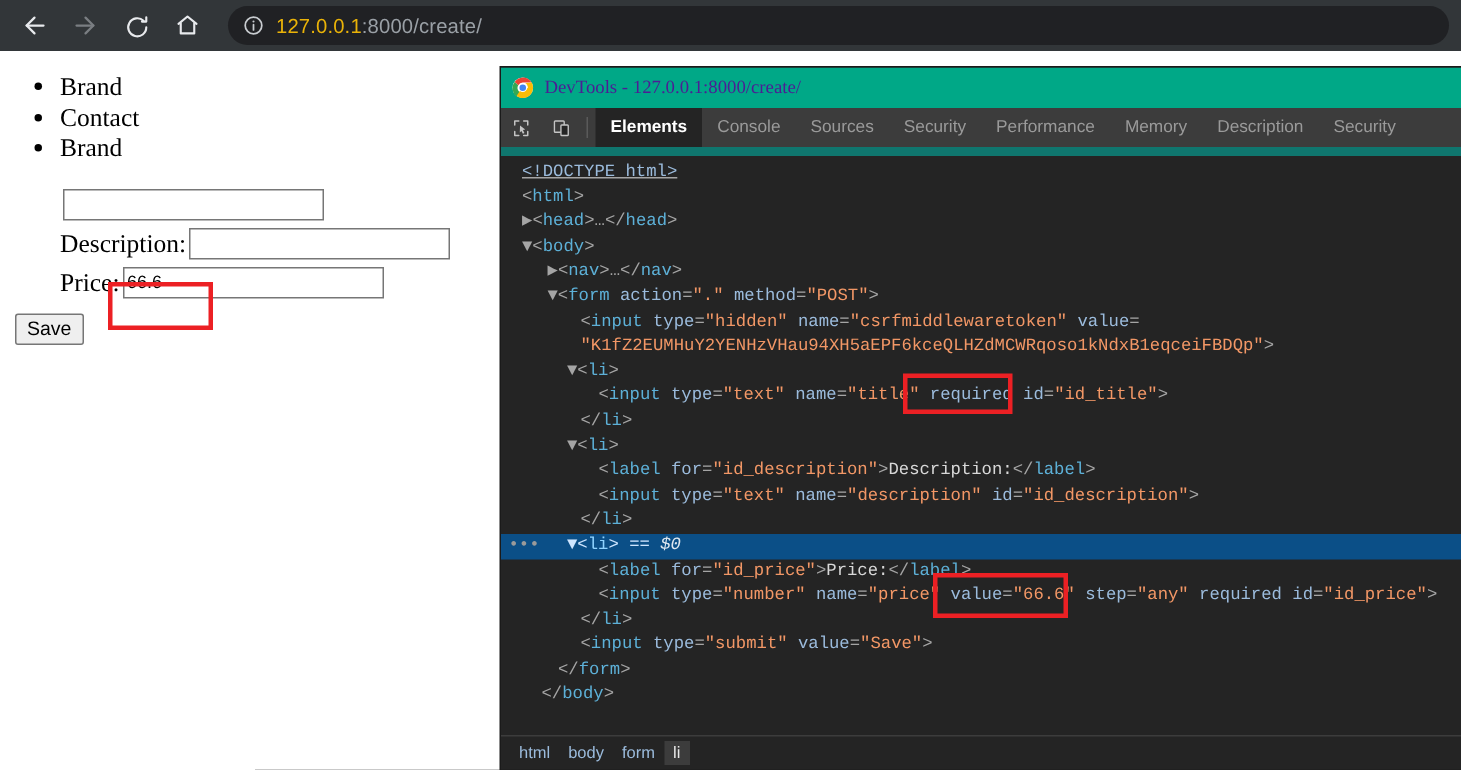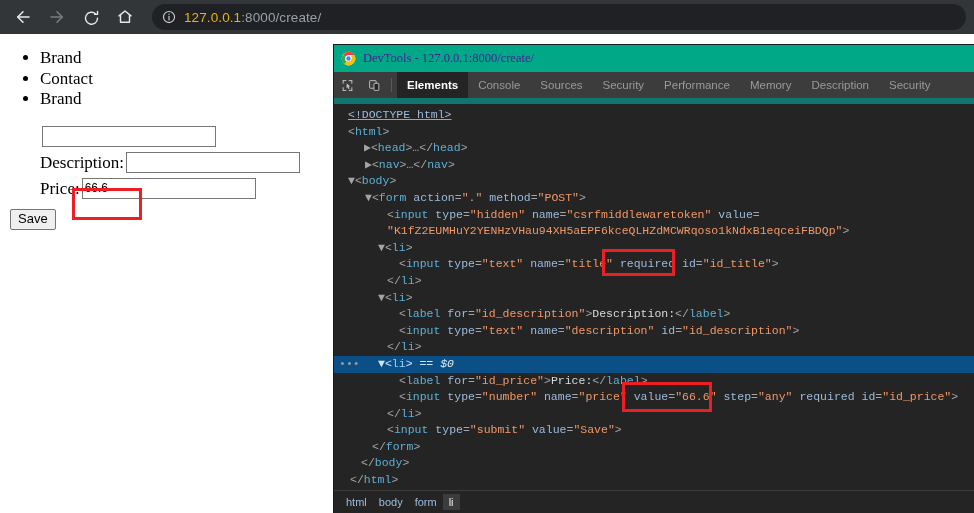--- a/index.html
+++ b/index.html
@@ -249,26 +249,26 @@
     <div class="dt-tab">Description</div>
     <div class="dt-tab">Security</div>
   </div>
 
   <div id="dom-tree">
 
     <div class="dl" style="padding-left:14px;text-decoration:underline;"><span class="doctype">&lt;!DOCTYPE html&gt;</span></div>
 
     <div class="dl" style="padding-left:14px;"><span class="punct">&lt;</span><span class="tagname">html</span><span class="punct">&gt;</span></div>
 
-    <div class="dl" style="padding-left:30px;"><span class="tri">▶</span><span class="punct">&lt;</span><span class="tagname">head</span><span class="punct">&gt;…&lt;/</span><span class="tagname">head</span><span class="punct">&gt;</span></div>
+    <div class="dl" style="padding-left:14px;"><span class="tri">▶</span><span class="punct">&lt;</span><span class="tagname">head</span><span class="punct">&gt;…&lt;/</span><span class="tagname">head</span><span class="punct">&gt;</span></div>
+
+    <div class="dl" style="padding-left:14px;"><span class="tri">▼</span><span class="punct">&lt;</span><span class="tagname">body</span><span class="punct">&gt;</span></div>
 
     <div class="dl" style="padding-left:31px;"><span class="tri">▶</span><span class="punct">&lt;</span><span class="tagname">nav</span><span class="punct">&gt;…&lt;/</span><span class="tagname">nav</span><span class="punct">&gt;</span></div>
 
-    <div class="dl" style="padding-left:14px;"><span class="tri">▼</span><span class="punct">&lt;</span><span class="tagname">body</span><span class="punct">&gt;</span></div>
-
     <div class="dl" style="padding-left:31px;"><span class="tri">▼</span><span class="punct">&lt;</span><span class="tagname">form</span> <span class="attrname">action</span><span class="punct">=</span><span class="attrval">"."</span> <span class="attrname">method</span><span class="punct">=</span><span class="attrval">"POST"</span><span class="punct">&gt;</span></div>
 
     <div class="dl" style="padding-left:53px;"><span class="punct">&lt;</span><span class="tagname">input</span> <span class="attrname">type</span><span class="punct">=</span><span class="attrval">"hidden"</span> <span class="attrname">name</span><span class="punct">=</span><span class="attrval">"csrfmiddlewaretoken"</span> <span class="attrname">value</span><span class="punct">=</span></div>
 
     <div class="dl" style="padding-left:53px;"><span class="attrval">"<span>K1fZ2EUMHuY2YENHzVHau94XH5aEPF6kceQLHZdMCWRqoso1kNdxB1eqceiFBDQp</span>"</span><span class="punct">&gt;</span></div>
 
     <div class="dl" style="padding-left:44px;"><span class="tri">▼</span><span class="punct">&lt;</span><span class="tagname">li</span><span class="punct">&gt;</span></div>
 
     <div class="dl" style="padding-left:65px;"><span class="punct">&lt;</span><span class="tagname">input</span> <span class="attrname">type</span><span class="punct">=</span><span class="attrval">"text"</span> <span class="attrname">name</span><span class="punct">=</span><span class="attrval">"title"</span> <span class="attrname">required</span> <span class="attrname">id</span><span class="punct">=</span><span class="attrval">"id_title"</span><span class="punct">&gt;</span></div>
 
@@ -289,21 +289,20 @@
     <div class="dl" style="padding-left:65px;"><span class="punct">&lt;</span><span class="tagname">input</span> <span class="attrname">type</span><span class="punct">=</span><span class="attrval">"number"</span> <span class="attrname">name</span><span class="punct">=</span><span class="attrval">"price"</span> <span class="attrname">value</span><span class="punct">=</span><span class="attrval">"66.6"</span> <span class="attrname">step</span><span class="punct">=</span><span class="attrval">"any"</span> <span class="attrname">required</span> <span class="attrname">id</span><span class="punct">=</span><span class="attrval">"id_price"</span><span class="punct">&gt;</span></div>
 
     <div class="dl" style="padding-left:53px;"><span class="punct">&lt;/</span><span class="tagname">li</span><span class="punct">&gt;</span></div>
 
     <div class="dl" style="padding-left:53px;"><span class="punct">&lt;</span><span class="tagname">input</span> <span class="attrname">type</span><span class="punct">=</span><span class="attrval">"submit"</span> <span class="attrname">value</span><span class="punct">=</span><span class="attrval">"Save"</span><span class="punct">&gt;</span></div>
 
     <div class="dl" style="padding-left:38px;"><span class="punct">&lt;/</span><span class="tagname">form</span><span class="punct">&gt;</span></div>
 
     <div class="dl" style="padding-left:27px;"><span class="punct">&lt;/</span><span class="tagname">body</span><span class="punct">&gt;</span></div>
 
-    <div class="dl" style="padding-left:16px;"><span class="punct">&lt;/</span><span class="tagname">html</span><span class="punct">&gt;</span></div>
 
     <div class="redbox" id="redbox-required" style="left:268px;top:145px;width:67px;height:21px;"></div>
 
     <div class="redbox" id="redbox-value" style="left:288px;top:278px;width:84px;height:24px;"></div>
   </div>
 
   <div id="devtools-breadcrumb">
     <span class="crumb">html</span>
     <span class="crumb">body</span>
     <span class="crumb">form</span>

